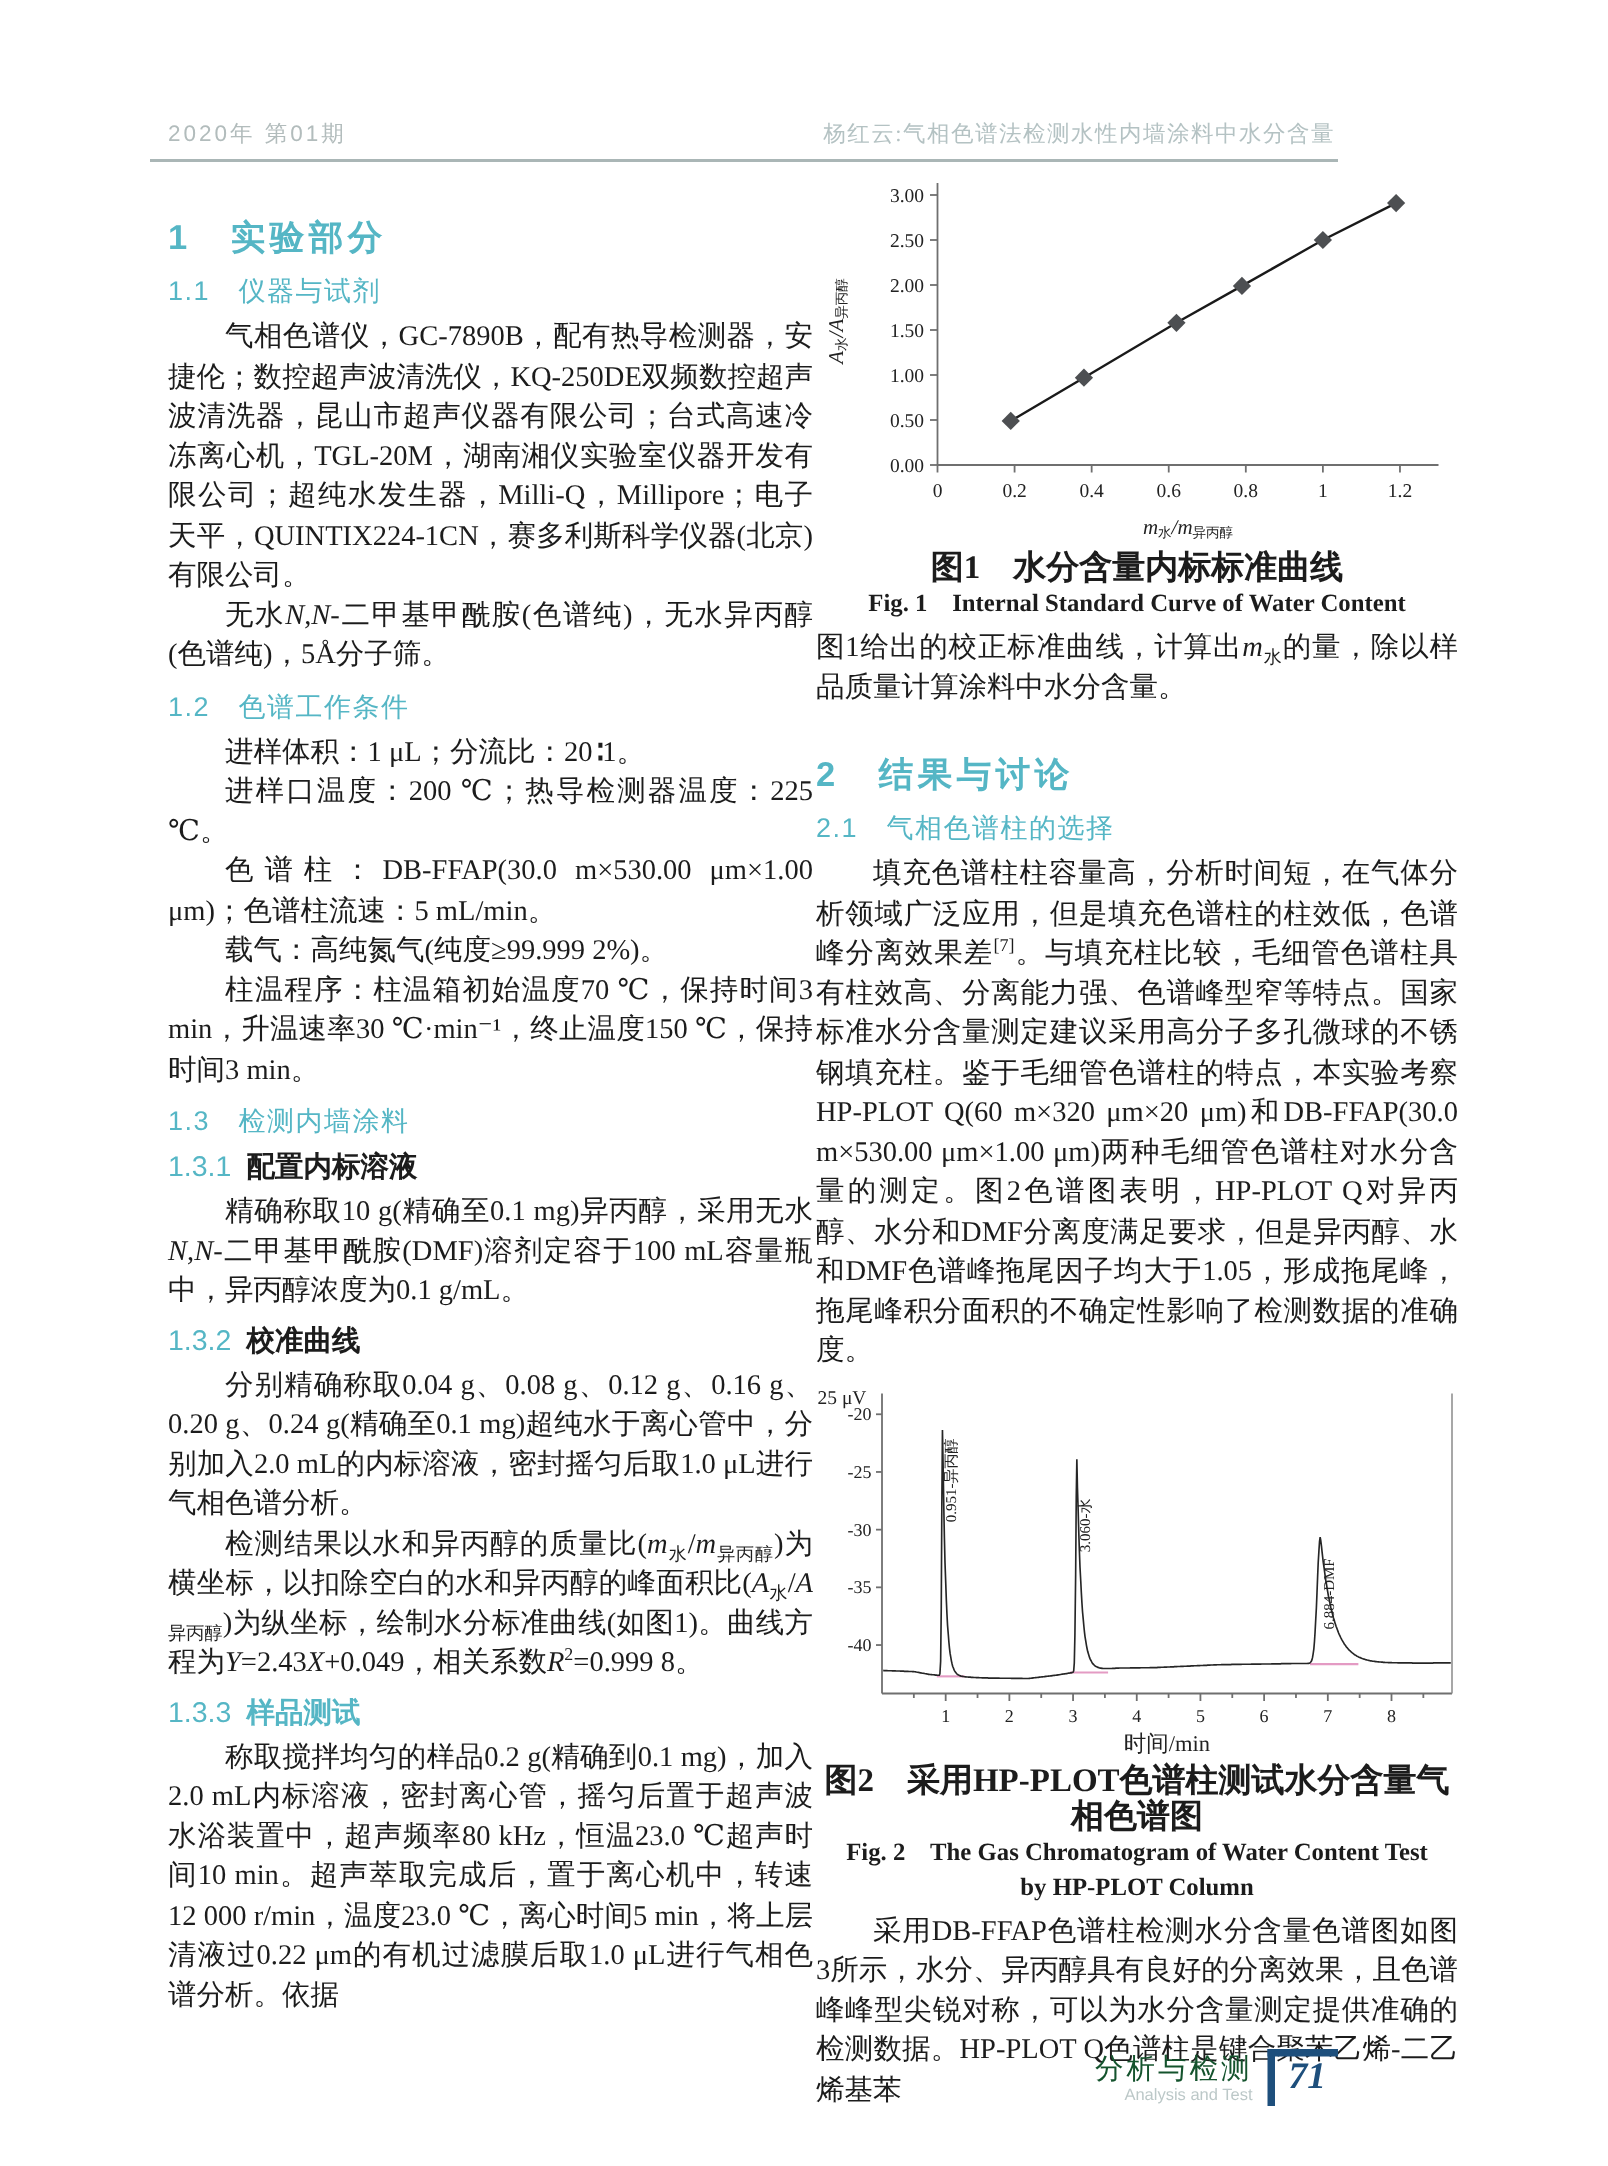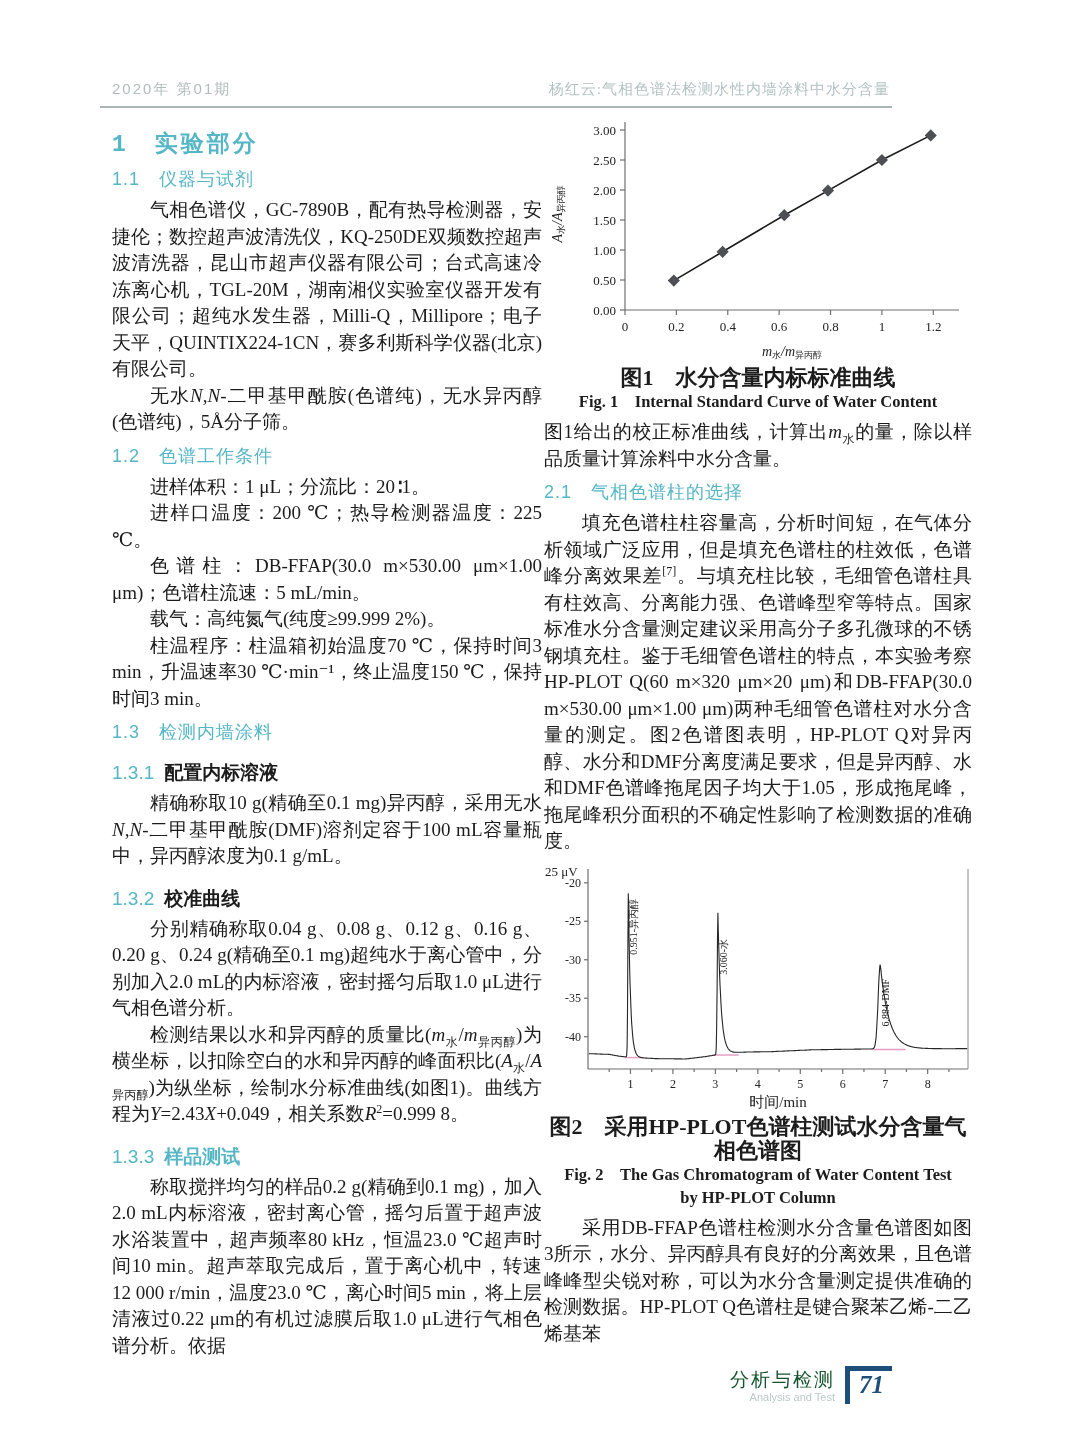--- a/index.html
+++ b/index.html
@@ -12,25 +12,25 @@
     font-family:"Liberation Sans","DejaVu Sans",sans-serif;letter-spacing:2px;}
   .hdr-right{position:absolute;right:102px;top:80px;font-size:15px;color:#b4c2c3;letter-spacing:1px;font-family:Liberation Serif, serif;}
   .hdr-rule{position:absolute;left:100px;right:100px;top:106px;border-top:2px solid #aab6b6;}
   
   .col-left{position:absolute;left:112px;top:114px;width:430px;}
   .col-right{position:absolute;left:544px;top:108px;width:428px;}
   p.body{font-size:19px;line-height:26.5px;text-align:justify;margin:0;}
   p.ind{text-indent:2em;}
   p.body sup{font-size:12px;line-height:0;}
   p.body sub{font-size:12px;line-height:0;}
-  h1.sec{color:#55b6c5;font-family:Liberation Mono, monospace;
-    font-size:23px;font-weight:700;letter-spacing:3px;margin:14px 0 8px 0;}
+  h1.sec{color:#55b6c5;font-family:Liberation Sans, sans-serif;
+    font-size:23px;font-weight:700;letter-spacing:3px;margin:29px 0 8px 0;}
   h2.sub{color:#55b6c5;font-family:"Liberation Sans","DejaVu Sans",sans-serif;
     font-size:18px;font-weight:400;margin:8px 0 6px 0;letter-spacing:1px;}
-  h3.subsub{font-size:19px;margin:16px 0 4px 0;font-weight:400;}
+  h3.subsub{font-size:19px;margin:6px 0 4px 0;font-weight:400;}
   h3.subsub .num{color:#55b6c5;font-family:"Liberation Sans","DejaVu Sans",sans-serif;margin-right:10px;}
   h3.subsub .ttl{font-weight:700;}
   h3.subsub .ttl.teal{color:#55b6c5;font-weight:700;
     font-family:"Liberation Sans","DejaVu Sans",sans-serif;}
   
   .fig{text-align:center;margin:2px 0 6px 0;}
   .fig svg{overflow:visible;display:block;margin:0 auto;}
   .figcap-cn{font-size:22px;font-weight:700;margin-top:4px;line-height:24px;}
   .figcap-en{font-size:16.5px;font-weight:700;line-height:23px;}
   .tick{font-size:13px;fill:#222;}
@@ -124,20 +124,21 @@
             <rect x="381.4384615384615" y="21.099999999999977" width="8.6" height="8.6" transform="rotate(45 385.73846153846154 25.399999999999977)" fill="#4d4f52"></rect>
             <text transform="translate(17 104) rotate(-90)" text-anchor="middle" class="axlab"><tspan>A</tspan><tspan style="baseline-shift:-20%;font-size:9px;font-style:normal">水</tspan><tspan>/A</tspan><tspan style="baseline-shift:-20%;font-size:9px;font-style:normal">异丙醇</tspan></text>
             <text x="247" y="246" text-anchor="middle" class="axlab"><tspan>m</tspan><tspan style="baseline-shift:-20%;font-size:9px;font-style:normal">水</tspan><tspan>/m</tspan><tspan style="baseline-shift:-20%;font-size:9px;font-style:normal">异丙醇</tspan></text>
           </svg>
         </div>
       <div class="figcap-cn">图1　水分含量内标标准曲线</div>
       <div class="figcap-en">Fig. 1　Internal Standard Curve of Water Content</div>
     </div>
 
     <p class="body">图1给出的校正标准曲线，计算出<i>m</i><sub>水</sub>的量，除以样品质量计算涂料中水分含量。</p>
+    <h1 class="sec">2　结果与讨论</h1>
     <h2 class="sub">2.1　气相色谱柱的选择</h2>
     <p class="body ind">填充色谱柱柱容量高，分析时间短，在气体分析领域广泛应用，但是填充色谱柱的柱效低，色谱峰分离效果差<sup>[7]</sup>。与填充柱比较，毛细管色谱柱具有柱效高、分离能力强、色谱峰型窄等特点。国家标准水分含量测定建议采用高分子多孔微球的不锈钢填充柱。鉴于毛细管色谱柱的特点，本实验考察HP-PLOT Q(60 m×320 μm×20 μm)和DB-FFAP(30.0 m×530.00 μm×1.00 μm)两种毛细管色谱柱对水分含量的测定。图2色谱图表明，HP-PLOT Q对异丙醇、水分和DMF分离度满足要求，但是异丙醇、水和DMF色谱峰拖尾因子均大于1.05，形成拖尾峰，拖尾峰积分面积的不确定性影响了检测数据的准确度。</p>
 
     <div class="fig" style="margin-top:8px;text-align:center;">
       <div id="fig2-svg">
           <svg width="430" height="248" viewBox="0 0 430 248">
             <line x1="44" y1="6" x2="44" y2="206" class="ax"></line>
             <line x1="44" y1="206" x2="424" y2="206" class="ax"></line>
             <line x1="424" y1="6" x2="424" y2="206" class="ax2"></line>
             <line x1="40" y1="19.84615384615385" x2="44" y2="19.84615384615385" class="ax"></line>

